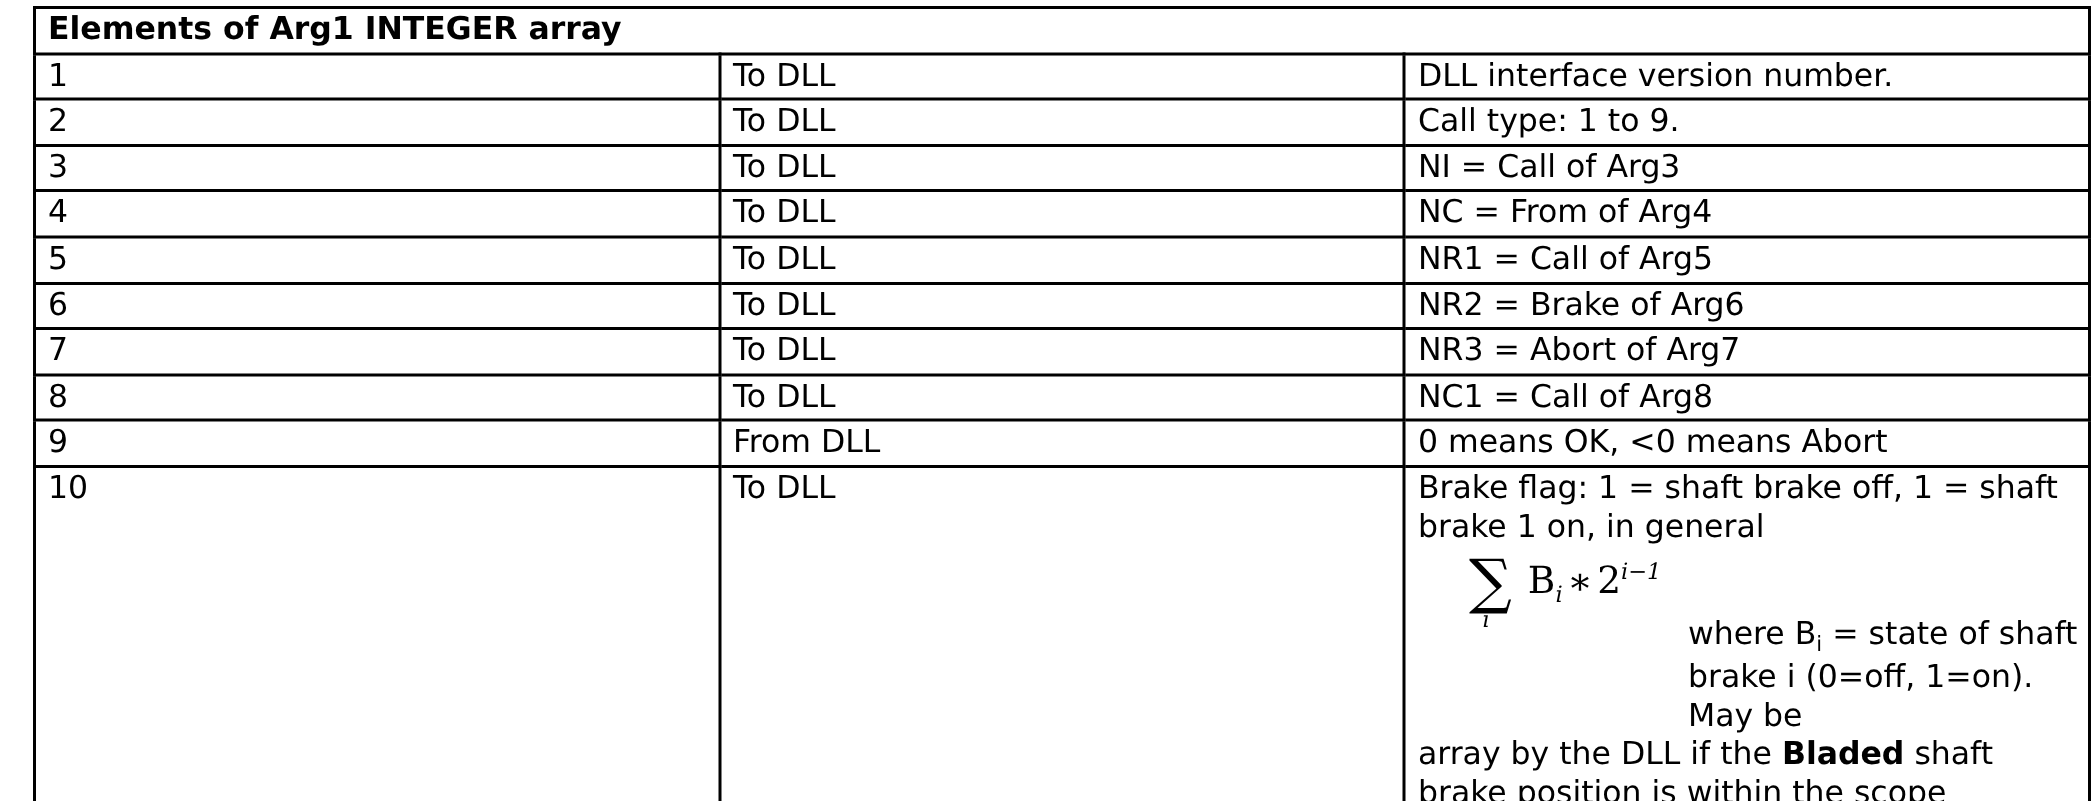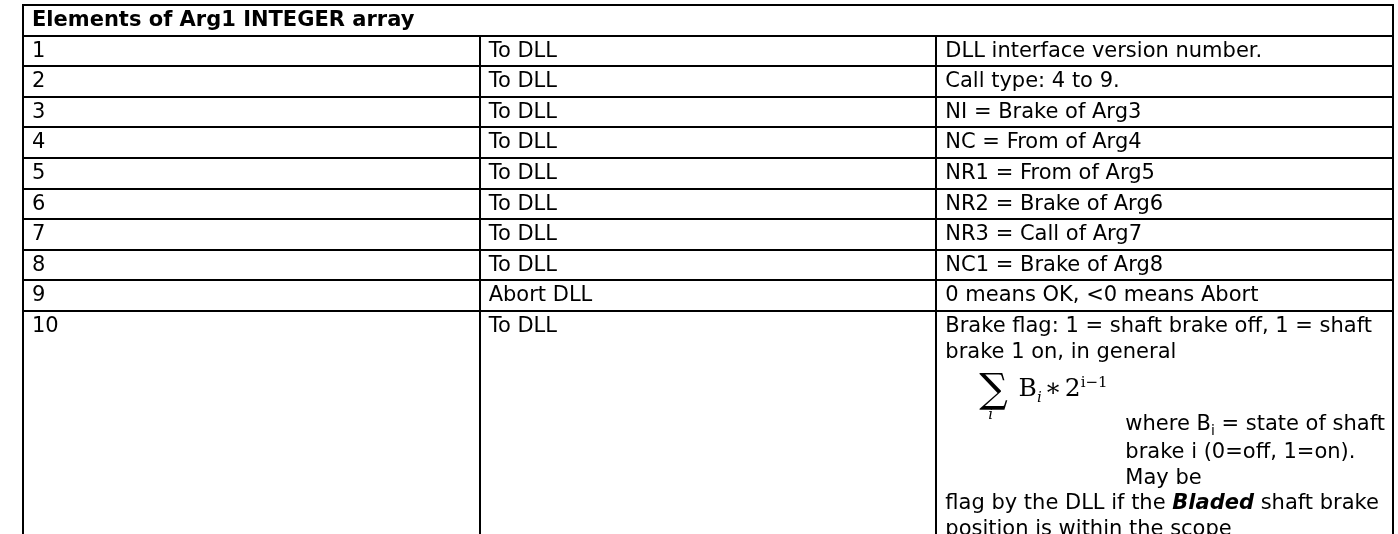--- a/index.html
+++ b/index.html
@@ -79,33 +79,33 @@
     font-size: 15px;
     vertical-align: sub;
     font-style: italic;
   }
   .term .op {
     margin: 0 3px;
   }
   .term .sup {
     font-size: 15px;
     vertical-align: super;
+    font-style: italic;
   }
   .where-line {
     display: block;
     padding-left: 180px;
     margin-top: 2px;
   }
   .sub-i {
     font-size: 14px;
     vertical-align: sub;
   }
   .bolditalic {
     font-weight: bold;
-    font-style: italic;
   }
   .cont-line { display: block; }
 </style>
 </head>
 <body>
 
 <div class="page">
   <table class="spec">
     <tbody>
       <tr>
@@ -113,55 +113,55 @@
       </tr>
 
       <tr>
         <td class="col-num">1</td>
         <td class="col-dir">To DLL</td>
         <td class="col-desc">DLL interface version number.</td>
       </tr>
       <tr>
         <td class="col-num">2</td>
         <td class="col-dir">To DLL</td>
-        <td class="col-desc">Call type: 4 to 9.</td>
+        <td class="col-desc">Call type: 1 to 9.</td>
       </tr>
       <tr>
         <td class="col-num">3</td>
         <td class="col-dir">To DLL</td>
-        <td class="col-desc">NI = Brake of Arg3</td>
+        <td class="col-desc">NI = Call of Arg3</td>
       </tr>
       <tr>
         <td class="col-num">4</td>
         <td class="col-dir">To DLL</td>
         <td class="col-desc">NC = From of Arg4</td>
       </tr>
       <tr>
         <td class="col-num">5</td>
         <td class="col-dir">To DLL</td>
-        <td class="col-desc">NR1 = From of Arg5</td>
+        <td class="col-desc">NR1 = Call of Arg5</td>
       </tr>
       <tr>
         <td class="col-num">6</td>
         <td class="col-dir">To DLL</td>
         <td class="col-desc">NR2 = Brake of Arg6</td>
       </tr>
       <tr>
         <td class="col-num">7</td>
         <td class="col-dir">To DLL</td>
-        <td class="col-desc">NR3 = Call of Arg7</td>
+        <td class="col-desc">NR3 = Abort of Arg7</td>
       </tr>
       <tr>
         <td class="col-num">8</td>
         <td class="col-dir">To DLL</td>
-        <td class="col-desc">NC1 = Brake of Arg8</td>
+        <td class="col-desc">NC1 = Call of Arg8</td>
       </tr>
       <tr>
         <td class="col-num">9</td>
-        <td class="col-dir">Abort DLL</td>
+        <td class="col-dir">From DLL</td>
         <td class="col-desc">0 means OK, &lt;0 means Abort</td>
       </tr>
 
       <tr>
         <td class="col-num">10</td>
         <td class="col-dir">To DLL</td>
         <td class="col-desc">
           <span class="cont-line">Brake flag: 1 = shaft brake off, 1 = shaft brake 1 on, in general</span>
 
           <span class="formula-block">
@@ -169,19 +169,19 @@
               <span class="sigma">∑</span>
               <span class="sigma-sub">i</span>
             </span>
             <span class="term">
               <span>B</span><span class="sub">i</span><span class="op">∗</span><span>2</span><span class="sup">i−1</span>
             </span>
           </span>
 
           <span class="where-line"><span>where B</span><span class="sub-i">i</span><span> = state of shaft brake i (0=off, 1=on). May be</span></span>
 
-          <span class="cont-line"><span>flag by the DLL if the </span><span class="bolditalic">Bladed</span><span> shaft brake position is within the scope</span></span>
+          <span class="cont-line"><span>array by the DLL if the </span><span class="bolditalic">Bladed</span><span> shaft brake position is within the scope</span></span>
 
         </td>
       </tr>
     </tbody>
   </table>
 </div>
 
 </body></html>

